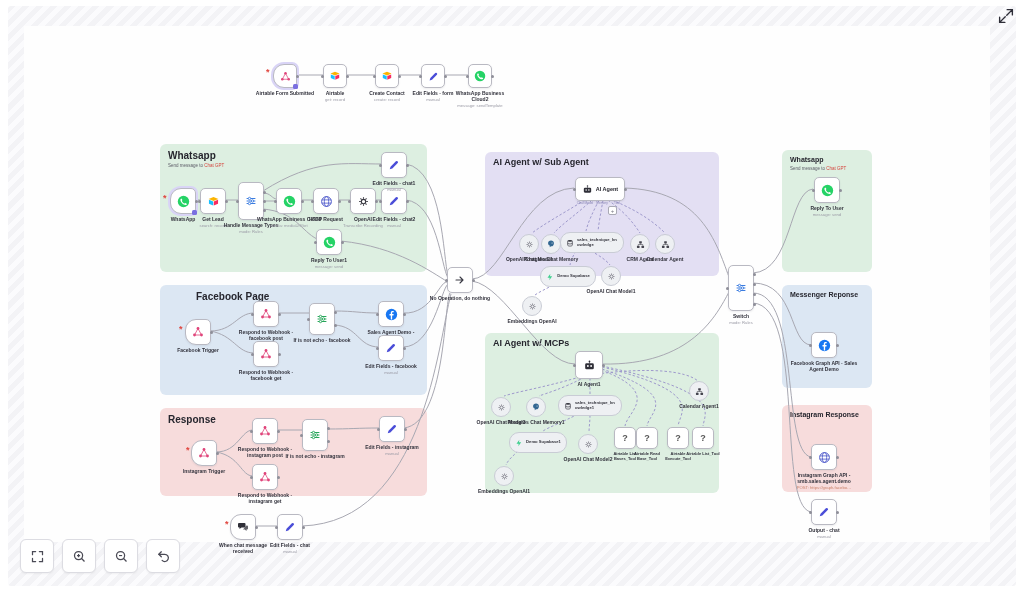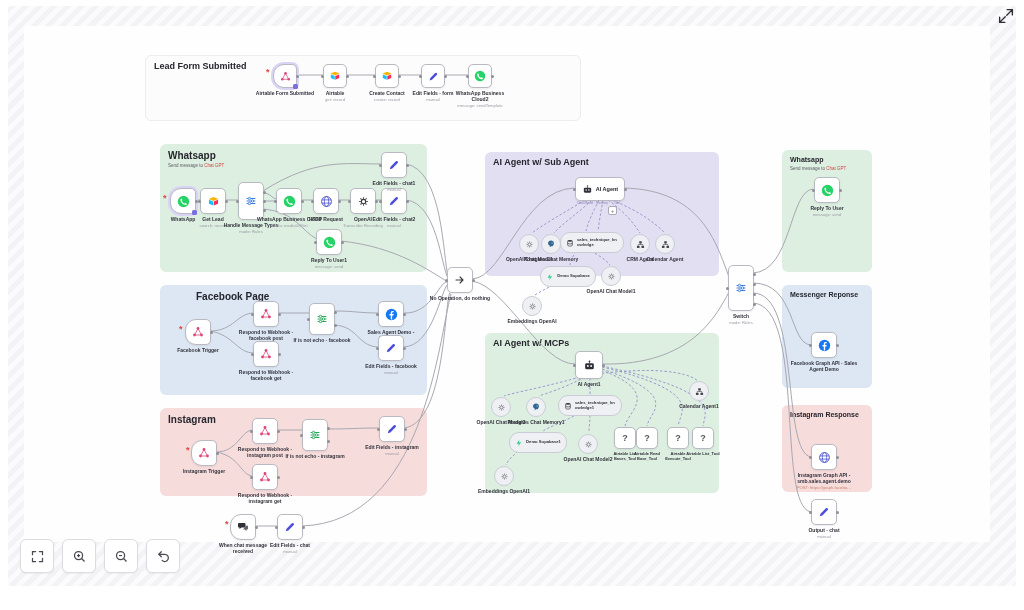--- a/index.html
+++ b/index.html
@@ -140,32 +140,29 @@
     <symbol id="sym-expand" viewBox="0 0 24 24">
         <path d="M13.5 3.5h7v7M20.5 3.5 13 11M10.5 20.5h-7v-7M3.5 20.5 11 13" stroke="currentColor" stroke-width="1.8" fill="none" stroke-linecap="round"></path>
       </symbol>
   </defs>
 </svg>
 
 <div id="page">
 <div id="stage"></div>
 <div id="canvas-white"></div>
 
-<div class="sticky" style="left:145px;top:55px;width:436px;height:66px;background:#fcfcfd;border:1px solid #ececf1;">
-  <div class="stitle md">Lead Form Submitted</div>
-</div>
 <div class="sticky" style="left:160px;top:144px;width:267px;height:128px;background:#ddefe1;">
   <div class="stitle">Whatsapp</div>
   <div class="ssub"><span>Send message to </span><span class="red">Chat GPT</span></div>
 </div>
 <div class="sticky" style="left:160px;top:285px;width:267px;height:110px;background:#dce7f3;padding-left:36px;">
   <div class="stitle">Facebook Page</div>
 </div>
 <div class="sticky" style="left:160px;top:408px;width:267px;height:88px;background:#f7dcdc;">
-  <div class="stitle">Instagram</div>
+  <div class="stitle">Response</div>
 </div>
 <div class="sticky" style="left:485px;top:152px;width:234px;height:124px;background:#e3dff3;">
   <div class="stitle md">AI Agent w/ Sub Agent</div>
 </div>
 <div class="sticky" style="left:485px;top:333px;width:234px;height:160px;background:#ddefe1;">
   <div class="stitle md">AI Agent w/ MCPs</div>
 </div>
 <div class="sticky" style="left:782px;top:150px;width:90px;height:122px;background:#ddefe1;">
   <div class="stitle sm">Whatsapp</div>
   <div class="ssub"><span>Send message to </span><span class="red">Chat GPT</span></div>

